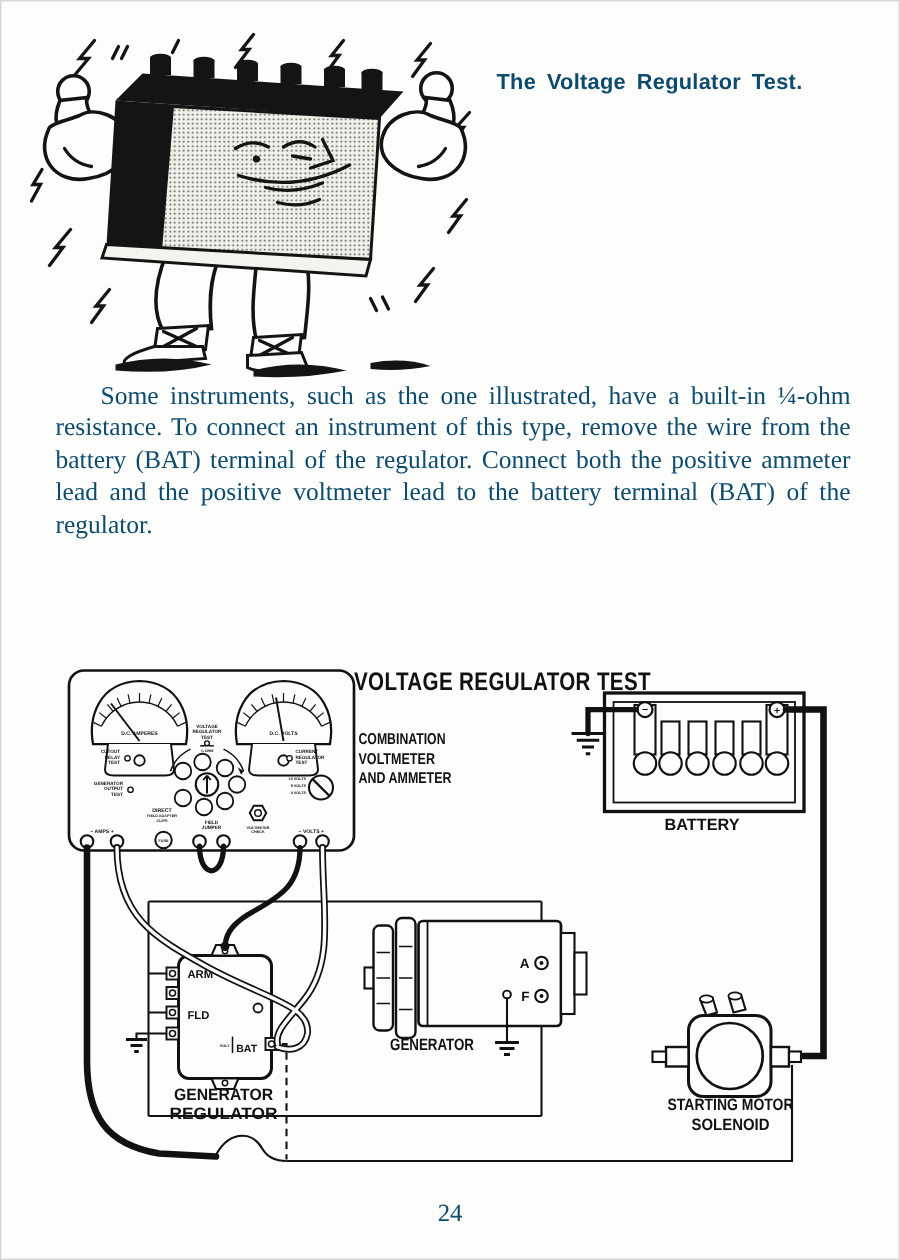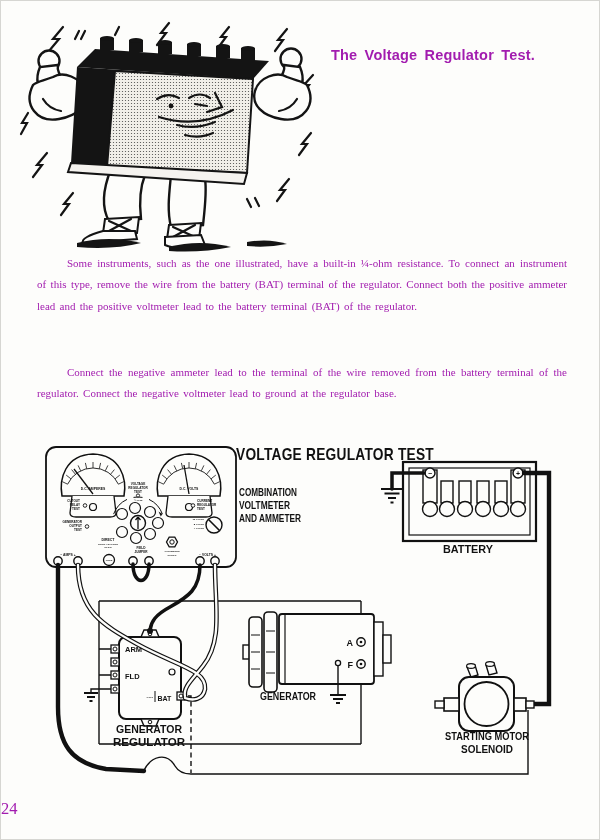--- a/index.html
+++ b/index.html
@@ -1,35 +1,35 @@
 <!DOCTYPE html>
 <html><head>
 <meta charset="utf-8">
 <style>
   html,body{margin:0;padding:0;background:#e9e9e7;}
   .page{
     position:relative;width:600px;height:840px;margin:0 auto;
     background:#fdfdfb;border:1px solid #d6d6d2;box-sizing:border-box;
-    font-family:"Liberation Serif",serif;color:#a21caf;overflow:hidden;
+    font-family:"Liberation Serif",serif;color:#0c4a6e;overflow:hidden;
   }
   .abs{position:absolute;}
   .intro-text{
     left:330px;top:44px;width:246px;
     font-size:15.5px;line-height:21.6px;text-align:justify;
   }
   .intro-heading{
     font-family:"Liberation Sans",sans-serif;font-weight:bold;
     font-size:14.5px;letter-spacing:.2px;word-spacing:3px;display:block;
   }
   .body-par{
-    left:36px;width:530px;font-size:11px;line-height:21.4px;
+    left:36px;width:530px;font-size:17px;line-height:21.4px;
     text-align:justify;text-indent:30px;word-spacing:1.5px;
   }
   .page-number{
-    left:0;right:0;top:798px;font-size:16.5px;
+    left:0;right:0;top:798px;text-align:center;font-size:16.5px;
   }
   
   svg text{fill:#111;font-family:"Liberation Sans",sans-serif;}
   .t-title{font-size:17px;font-weight:bold;letter-spacing:.3px;}
   .t-big{font-size:10.5px;font-weight:bold;}
   .t-comp{font-size:11px;font-weight:bold;}
   .t-term{font-size:7.5px;font-weight:bold;}
   .t-gauge{font-size:3.4px;font-weight:bold;}
   .t-tiny{font-size:3.1px;font-weight:bold;}
   .t-micro{font-size:2.5px;font-weight:bold;}
@@ -133,21 +133,20 @@
       <path d="M158,104 Q176,109 196,101"></path>
       <path d="M166,114 Q181,118 194,112"></path>
     </g>
   </svg>
 
   <div class="abs intro-text">
     <span class="intro-heading">The Voltage Regulator Test.</span>
   </div>
 
   <div class="abs body-par" style="top:252px">Some instruments, such as the one illustrated, have a built-in ¼-ohm resistance. To connect an instrument of this type, remove the wire from the battery (BAT) terminal of the regulator. Connect both the positive ammeter lead and the positive voltmeter lead to the battery terminal (BAT) of the regulator.</div>
-  <div class="abs body-par" style="top:361px">Connect the negative ammeter lead to the terminal of the wire removed from the battery terminal of the regulator. Connect the negative voltmeter lead to ground at the regulator base.</div>
 
   <svg class="abs" style="left:0;top:438px" width="600" height="372" viewBox="0 0 600 372">
 
     <text class="t-title" x="334" y="21" text-anchor="middle" textLength="198" lengthAdjust="spacingAndGlyphs">VOLTAGE REGULATOR TEST</text>
     <g>
       <text class="t-big" x="238" y="57" textLength="58" lengthAdjust="spacingAndGlyphs">COMBINATION</text>
       <text class="t-big" x="238" y="70" textLength="51" lengthAdjust="spacingAndGlyphs">VOLTMETER</text>
       <text class="t-big" x="238" y="83" textLength="62" lengthAdjust="spacingAndGlyphs">AND AMMETER</text>
     </g>
 

